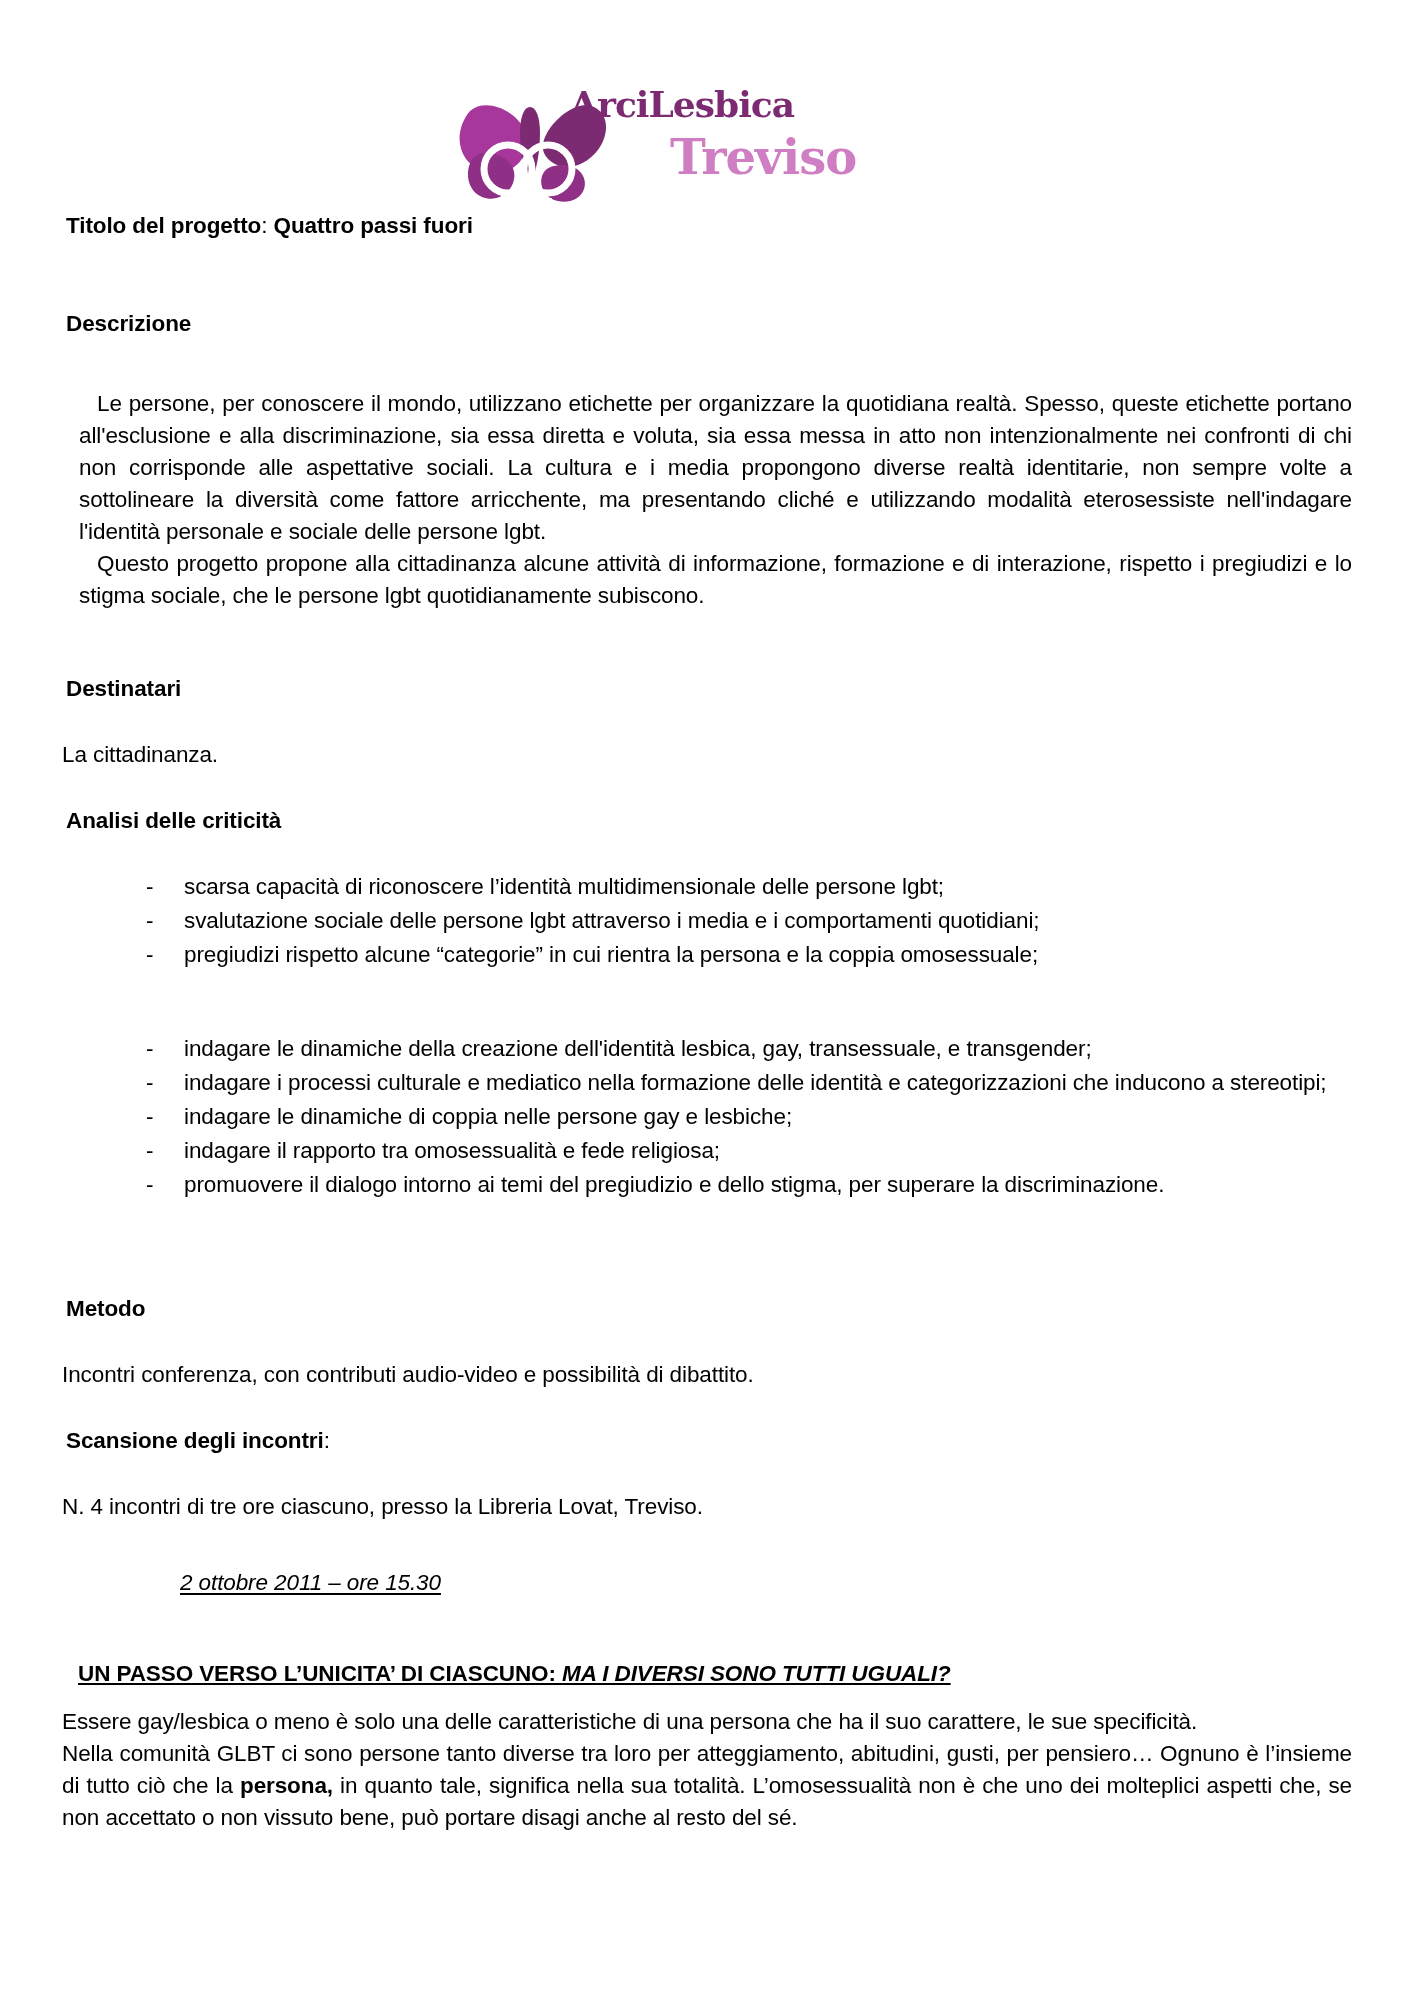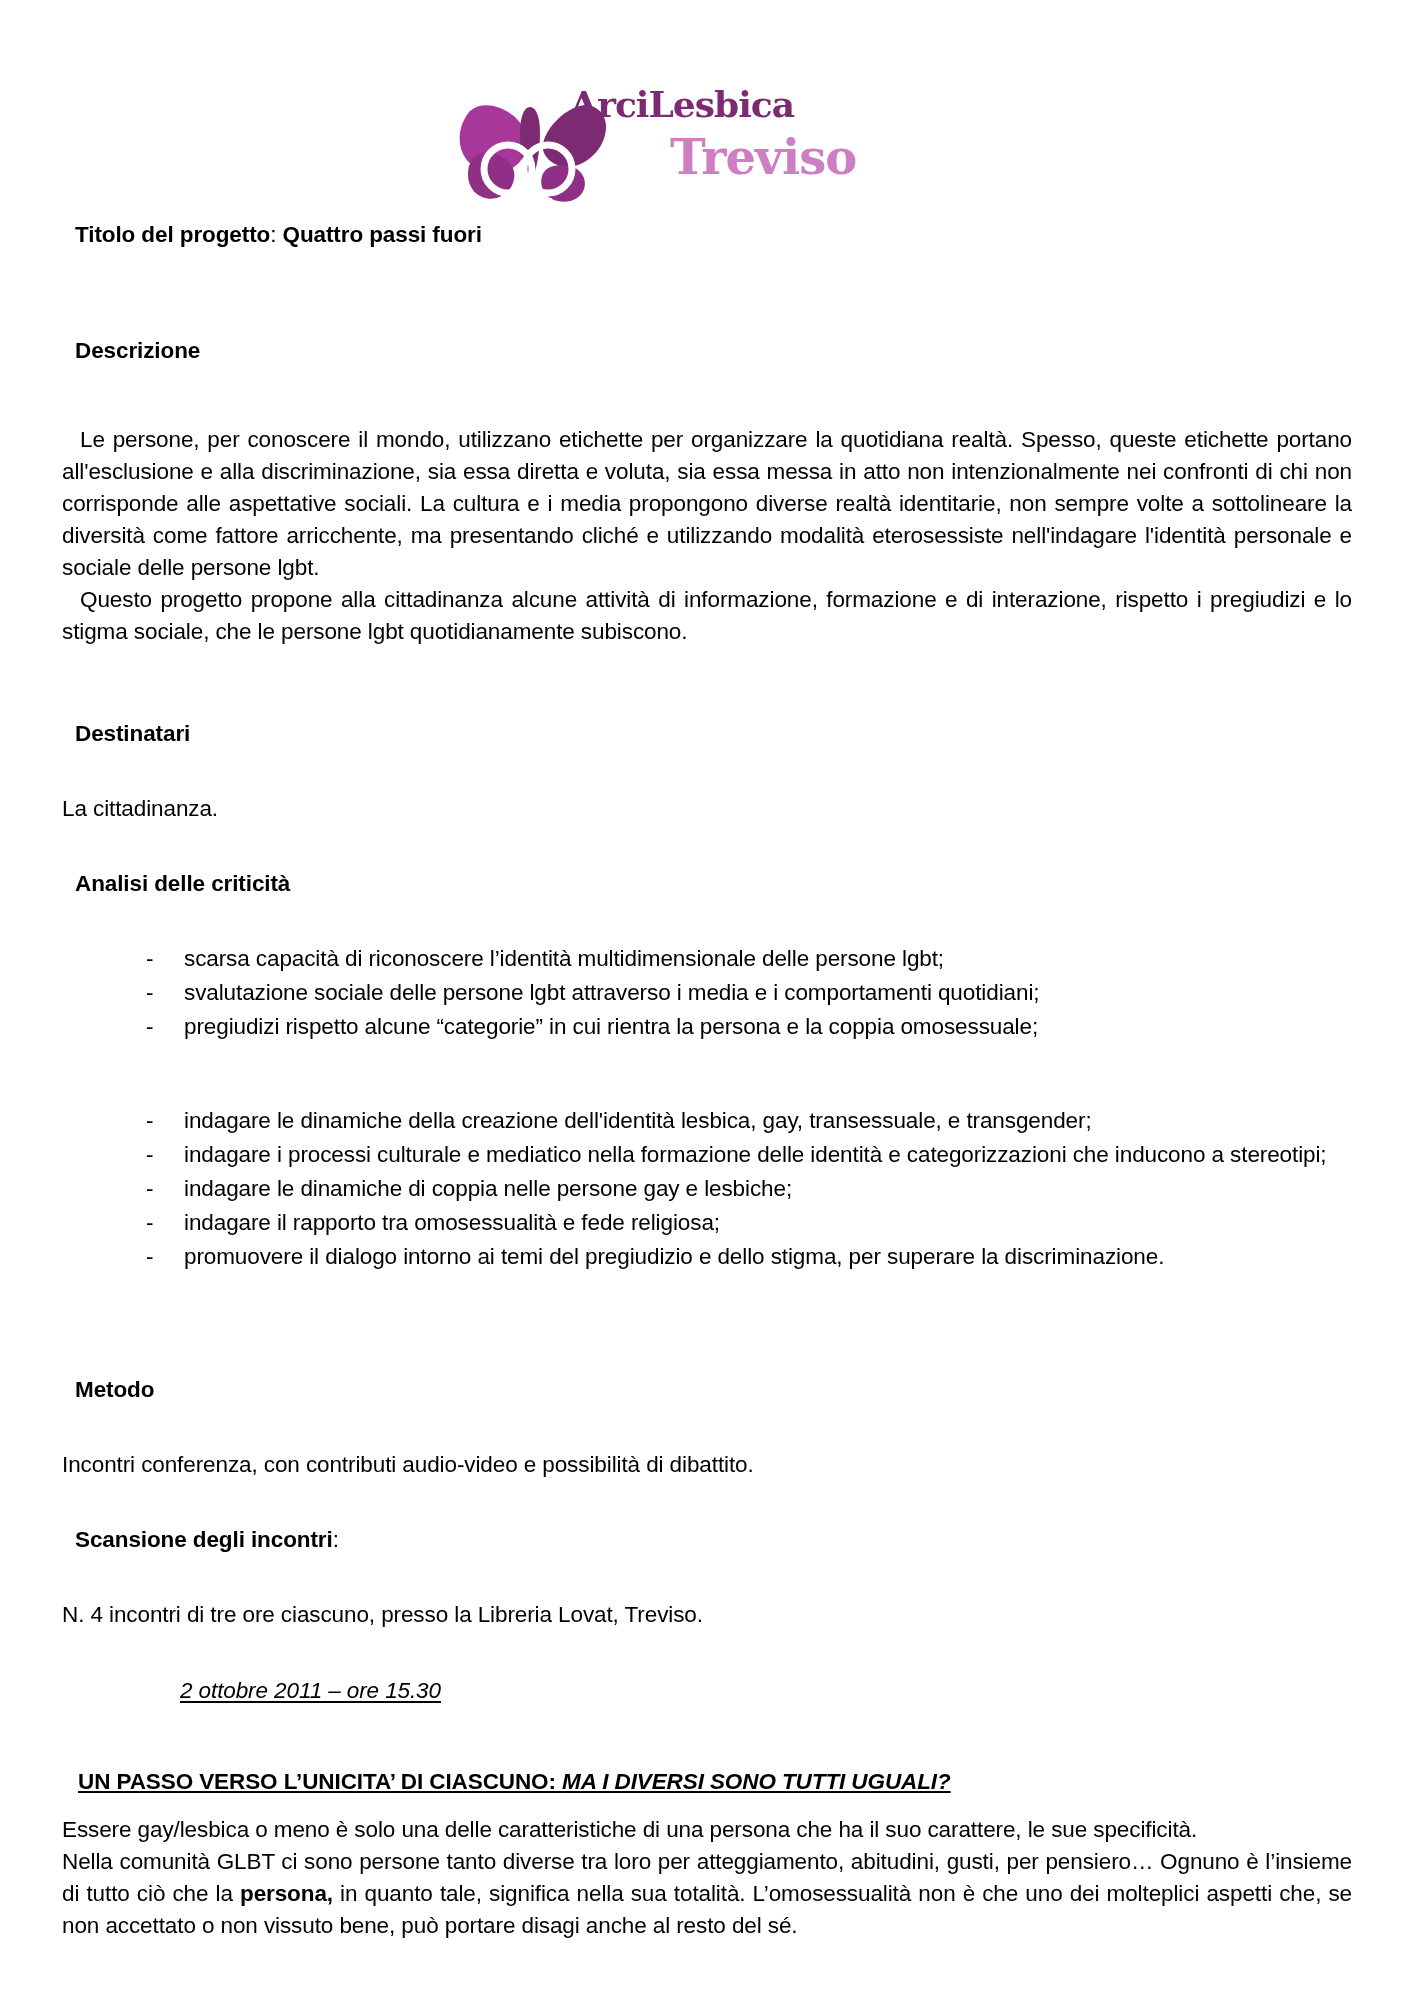--- a/index.html
+++ b/index.html
@@ -63,38 +63,39 @@
 
   
   .doc {
     font-size: 22.5px;
     line-height: 1.42;
     letter-spacing: -0.1px;
   }
   .h-bold {
     font-weight: 700;
     font-size: 22.5px;
-    margin: 13px;
+    margin: 4px;
   }
   .spacer-xl { height: 58px; }
   .spacer-lg { height: 44px; }
   .spacer-md { height: 30px; }
   .spacer-gap { height: 86px; }
 
   p.body {
     margin: 0;
     text-align: justify;
     text-justify: inter-word;
   }
   p.body-left {
     margin: 0;
     text-align: left;
   }
   p.indent {
     text-indent: 18px;
+    margin-left: 17px;
   }
 
   ul.dash-list {
     list-style: none;
     margin: 0;
     padding: 0 0 0 84px;
   }
   ul.dash-list li {
     position: relative;
     margin: 0 0 2px 0;

